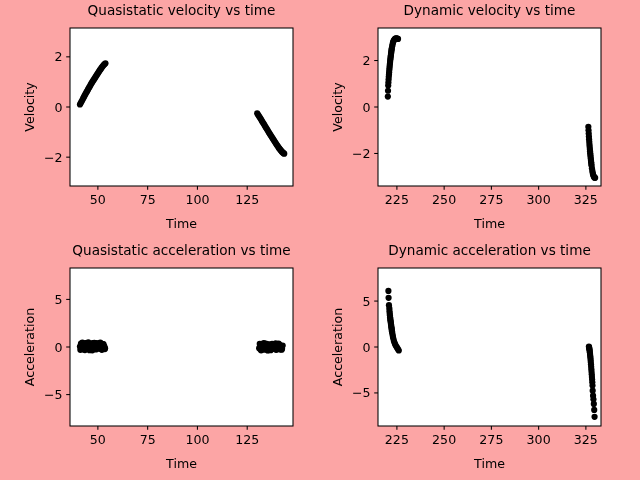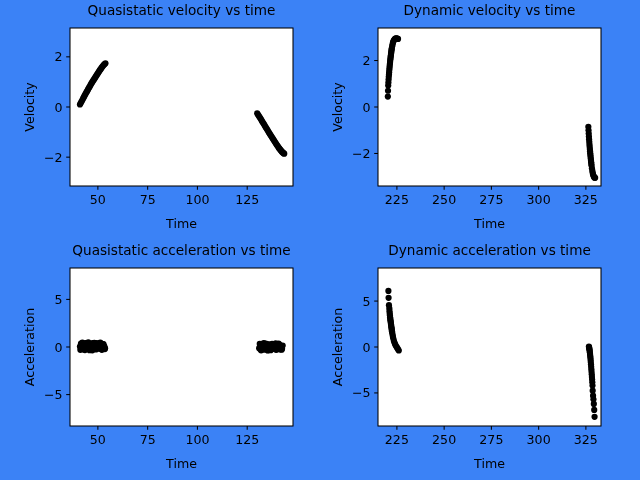--- a/index.html
+++ b/index.html
@@ -1,21 +1,21 @@
 <!DOCTYPE html>
 <html><head>
 <meta charset="utf-8">
 <style>
   html,body{margin:0;padding:0;}
   body{
     width:640px;height:480px;background:#ffffff;
     font-family:"DejaVu Sans", sans-serif;
     overflow:hidden;
   }
-  #figure{position:relative;width:640px;height:480px;background:#3b82f6;}
+  #figure{position:relative;width:640px;height:480px;background:#fca5a5;}
   .subplot{position:absolute;}
   svg{display:block;overflow:visible;}
   .axes-frame{fill:#ffffff;stroke:#000000;stroke-width:1.05;}
   .tickline{stroke:#000000;stroke-width:1.05;}
   .ticklabel{font-family:"DejaVu Sans",sans-serif;font-size:12.6px;fill:#000000;}
   .axislabel{font-family:"DejaVu Sans",sans-serif;font-size:12.6px;fill:#000000;}
   .title{font-family:"DejaVu Sans",sans-serif;font-size:13.6px;fill:#000000;}
   .pt{fill:#000000;stroke:none;}
 </style>
 </head>

